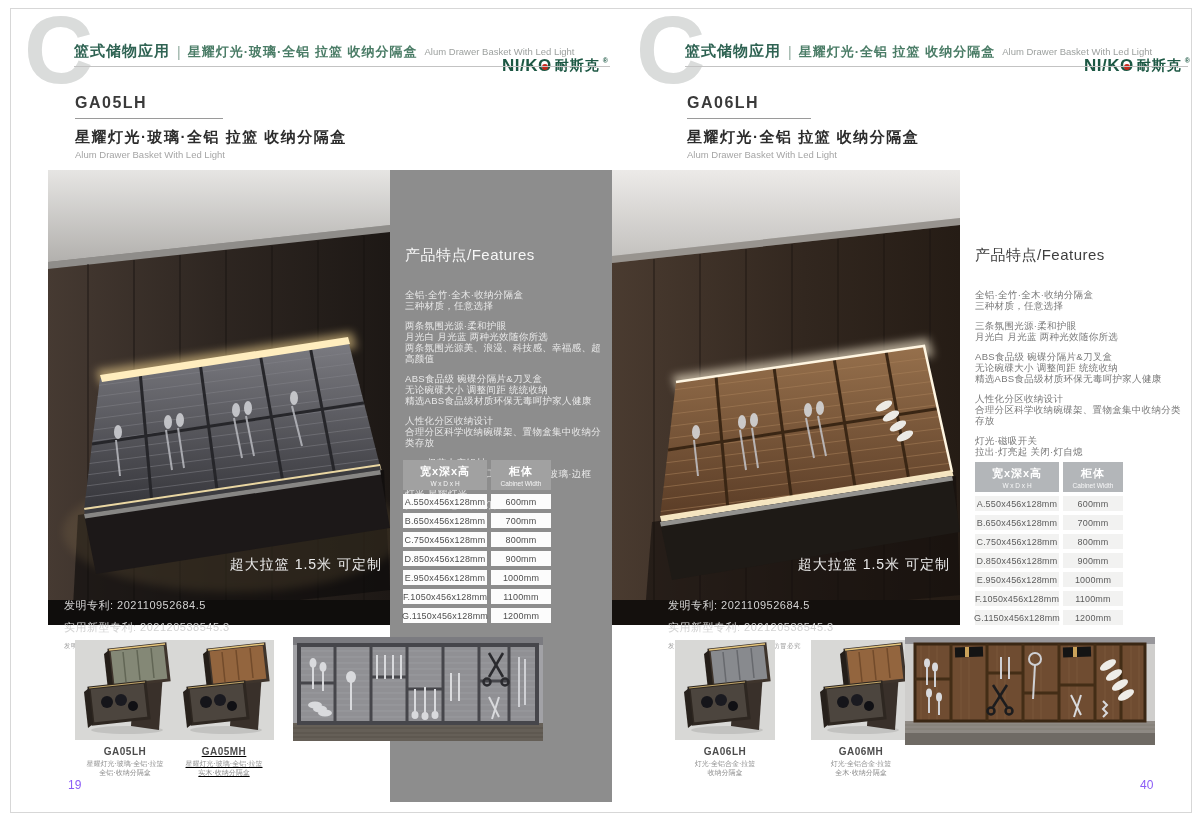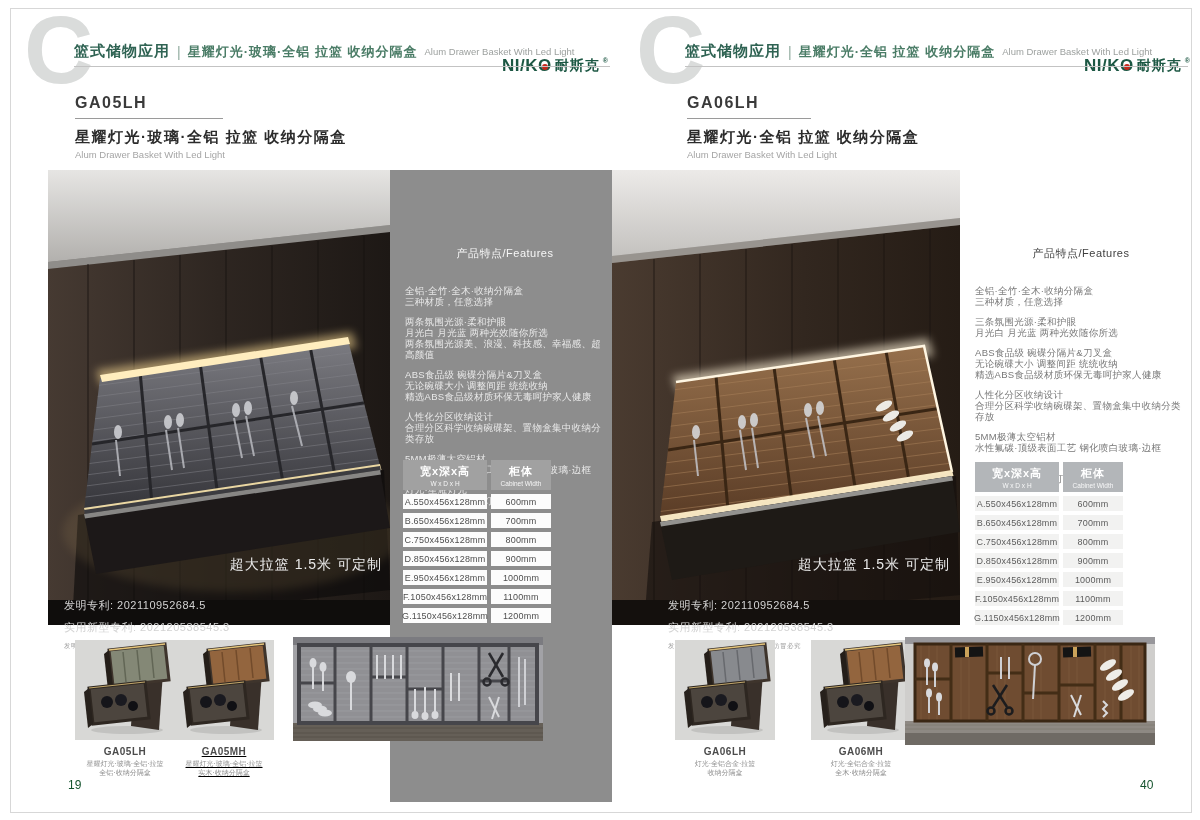--- a/index.html
+++ b/index.html
@@ -29,21 +29,21 @@
   .title-block{position:absolute;left:75px;top:94px;z-index:2;}
   .tcode{font-size:16px;font-weight:bold;color:#3a3a3a;letter-spacing:1.5px;}
   .trule{height:1px;background:#9a9a9a;margin:6px 0 9px;}
   .tzh{font-size:15px;font-weight:bold;color:#2b2b2b;letter-spacing:1.5px;}
   .ten{font-size:9.5px;color:#a5a5a5;margin-top:2px;}
 
   .photo{position:absolute;display:block;}
   .gpanel{position:absolute;left:390px;top:170px;width:222px;height:632px;background:#8d8d8d;}
 
   .features{position:absolute;z-index:3;}
-  .f-title{font-size:11px;letter-spacing:.5px;margin:0 0 24px;text-align:center;}
+  .f-title{font-size:15px;letter-spacing:.5px;margin:0 0 24px;}
   .f-group{margin:0 0 9px;font-size:9.5px;line-height:11px;white-space:pre-line;letter-spacing:.3px;}
   .features-dark{color:#e9e9e9;}
   .features-dark .f-title{color:#f7f7f7;}
   .features-light{color:#787878;}
   .features-light .f-title{color:#3e3e3e;}
 
   .spec{position:absolute;display:grid;grid-template-columns:84px 60px;column-gap:4px;row-gap:4px;z-index:3;}
   .spec .th{height:30px;display:flex;flex-direction:column;align-items:center;justify-content:center;color:#fff;}
   .spec .th .z{font-size:11px;font-weight:bold;letter-spacing:1px;}
   .spec .th .e{font-size:6.5px;opacity:.9;margin-top:1px;}
@@ -57,21 +57,21 @@
   .pt{font-size:11px;margin-bottom:7px;letter-spacing:.5px;}
   .pt3{font-size:6.5px;color:#9b9b9b;margin-top:1px;letter-spacing:.5px;}
   .badge{position:absolute;z-index:3;font-size:14px;color:#eaeaea;letter-spacing:1px;text-align:right;white-space:nowrap;}
 
   .thumb{position:absolute;width:100px;text-align:center;z-index:3;}
   .thumb svg{width:100px;height:100px;display:block;}
   .t-code{margin-top:6px;font-size:10px;font-weight:bold;color:#4c4c4c;letter-spacing:.5px;}
   .t-cap{margin-top:2px;font-size:7px;line-height:9px;color:#8f8f8f;white-space:pre-line;}
   .widethumb{position:absolute;z-index:3;display:block;}
 
-  .pnum{position:absolute;font-size:12px;color:#14532d;z-index:3;}
+  .pnum{position:absolute;font-size:12px;color:#8b5cf6;z-index:3;}
 </style>
 </head>
 <body>
 
 <div class="sheet">
   <div class="sheet-border"></div>
 
   <div class="page page-l">
     <div class="wm">C</div>
 
@@ -497,22 +497,20 @@
       <p class="f-title">产品特点/Features</p>
       <p class="f-group">全铝·全竹·全木·收纳分隔盒
 三种材质，任意选择</p>
       <p class="f-group">三条氛围光源·柔和护眼
 月光白 月光蓝 两种光效随你所选</p>
       <p class="f-group">ABS食品级 碗碟分隔片&amp;刀叉盒
 无论碗碟大小 调整间距 统统收纳
 精选ABS食品级材质环保无毒呵护家人健康</p>
       <p class="f-group">人性化分区收纳设计
 合理分区科学收纳碗碟架、置物盒集中收纳分类存放</p>
-      <p class="f-group">5MM极薄太空铝材
-水性氟碳·顶级表面工艺 钢化喷白玻璃·边框</p>
       <p class="f-group">灯光·磁吸开关
 拉出·灯亮起 关闭·灯自熄</p>
     </div>
 
     <div class="spec spec-light" style="left:363px;top:462px;">
       <div class="th">
           <span class="z">宽x深x高</span>
           <span class="e">W x D x H</span>
         </div>
       <div class="th">

